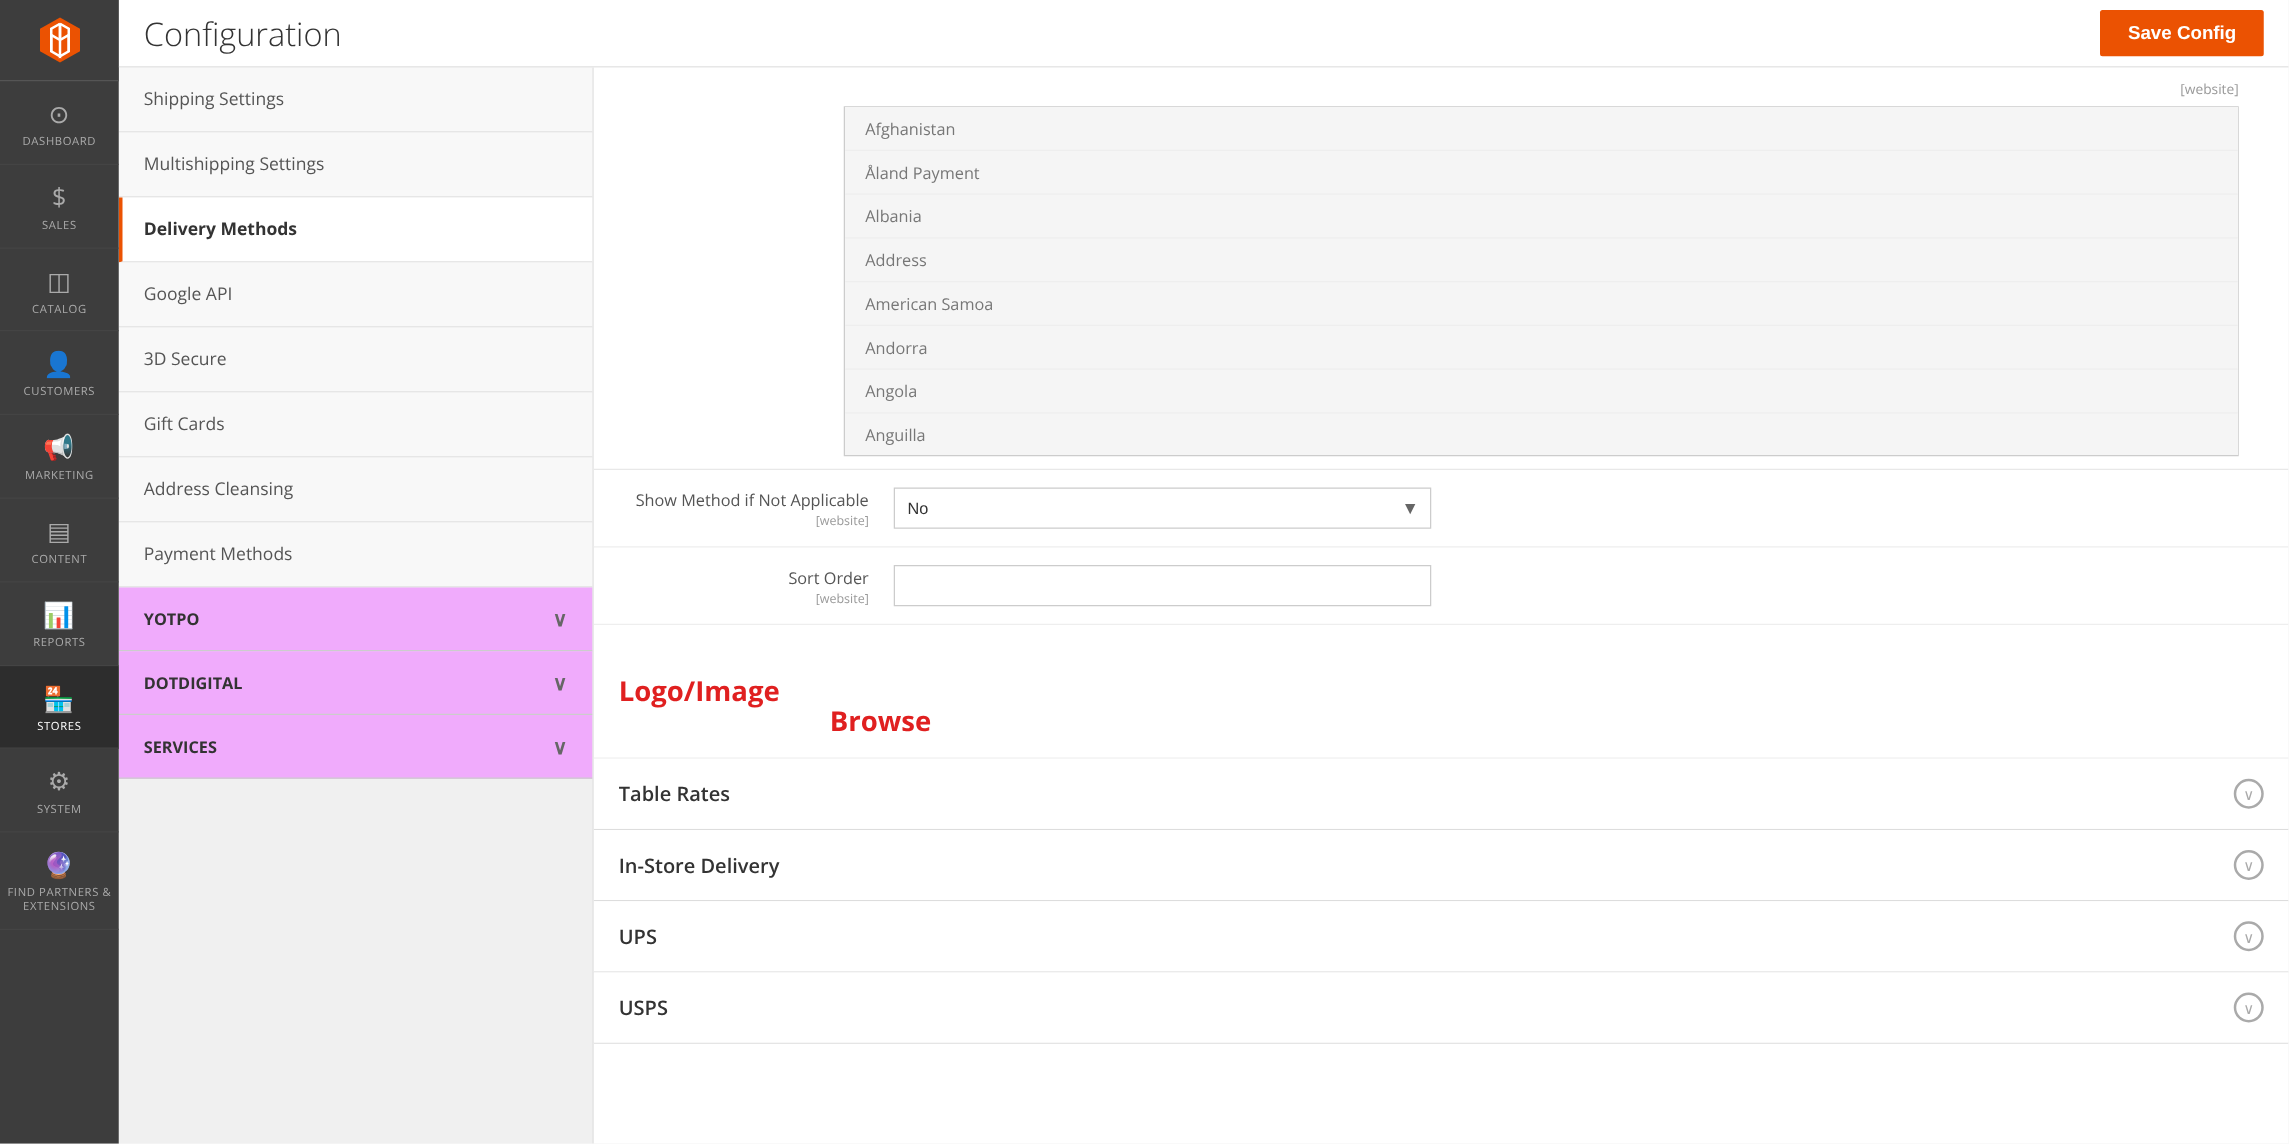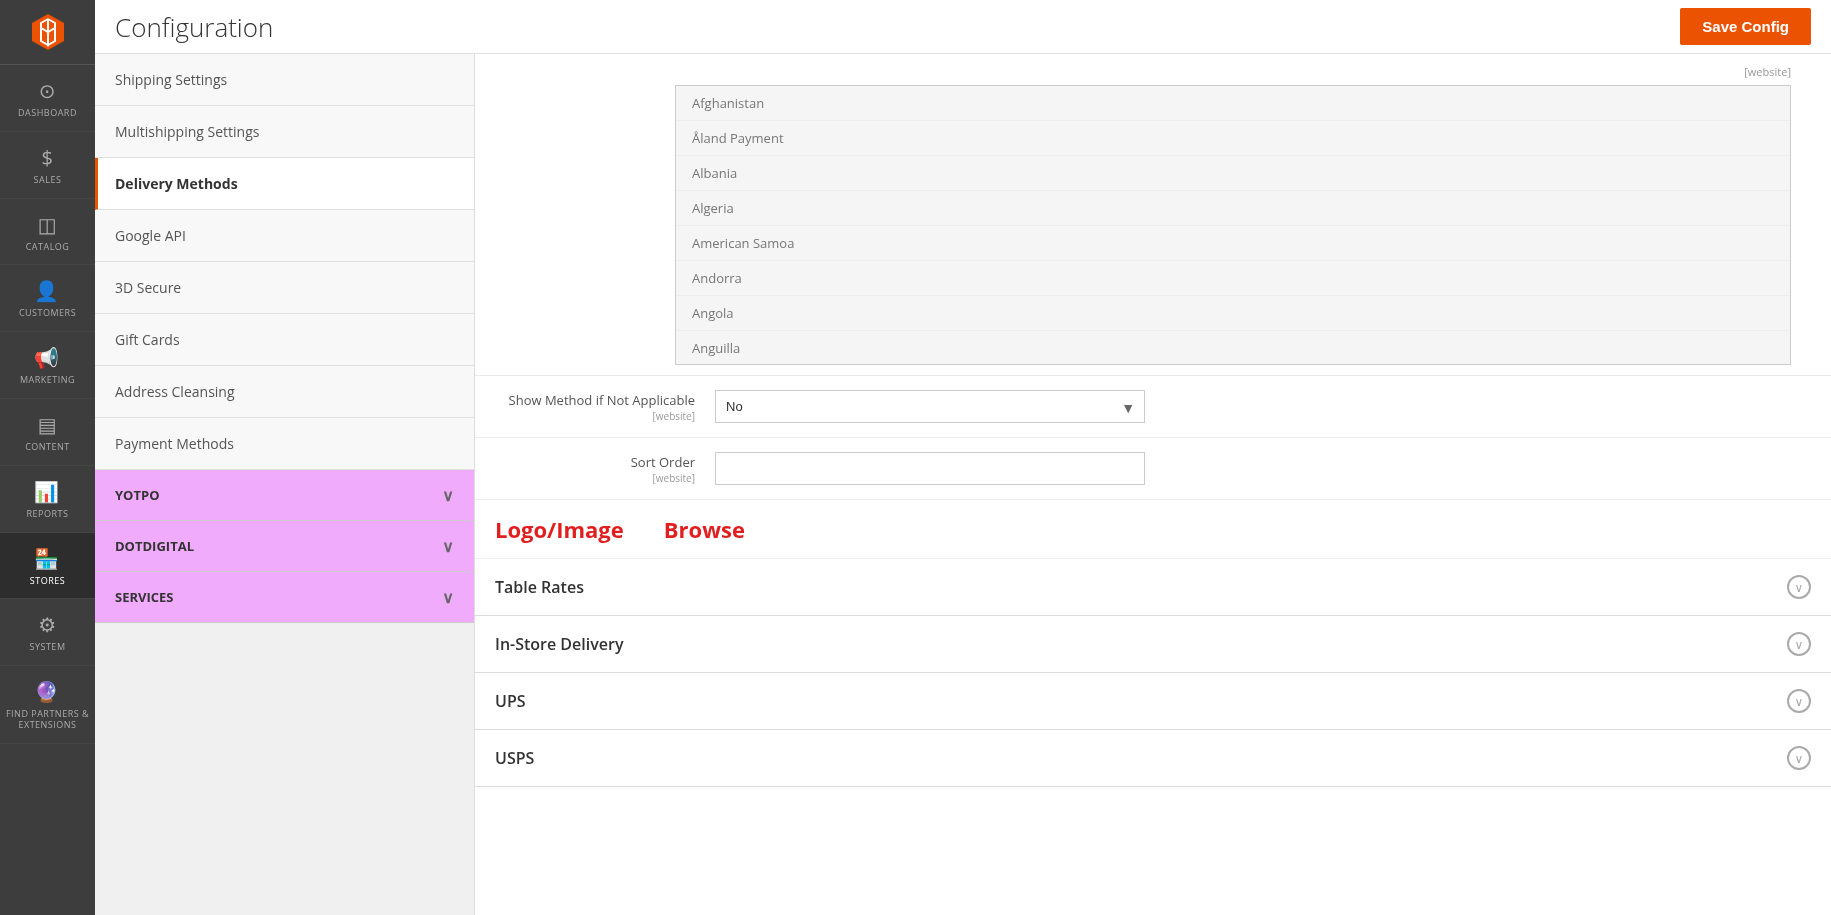--- a/index.html
+++ b/index.html
@@ -244,20 +244,21 @@
     .logo-image-label {
       color: #e02020;
       font-size: 22px;
       font-weight: bold;
       margin-right: 40px;
     }
     .browse-label {
       color: #e02020;
       font-size: 22px;
       font-weight: bold;
+      margin-top: 48px;
     }
 
     
     .collapsible-section {
       border-bottom: 1px solid #ddd;
       background: #fff;
     }
     .collapsible-header {
       display: flex;
       align-items: center;
@@ -390,21 +391,21 @@
 
     <main class="main-content">
 
       <div class="country-dropdown-area">
         <div class="website-label">[website]</div>
         <div class="country-list-container">
           <ul class="country-list">
             <li class="country-list-item">Afghanistan</li>
             <li class="country-list-item">Åland Payment</li>
             <li class="country-list-item">Albania</li>
-            <li class="country-list-item">Algeria</li>
+            <li class="country-list-item">Address</li>
             <li class="country-list-item">American Samoa</li>
             <li class="country-list-item">Andorra</li>
             <li class="country-list-item">Angola</li>
             <li class="country-list-item">Anguilla</li>
 
           </ul>
         </div>
       </div>
 
       <div class="form-row">

